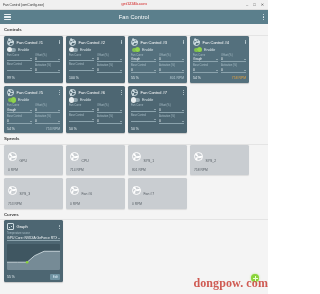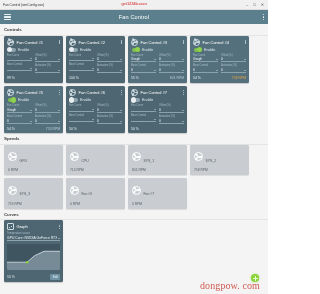--- a/index.html
+++ b/index.html
@@ -162,24 +162,25 @@
   }
   .g-foot { display: flex; align-items: center; justify-content: space-between; padding-top: 1.5px; }
   .g-pct { font-size: 3.4px; color: #e6eef1; }
   .g-edit {
     font-size: 3px; color: #dff0fb; background: #6f93a2;
     border-radius: 1px; padding: .8px 2.2px; cursor: pointer;
   }
 
   
   .wm-bot {
-    position: absolute; right: 8px; bottom: 3px;
+    position: absolute; right: 0; bottom: 3px;
     font-family: "Liberation Serif", serif;
-    font-size: 10px; color: #cf5a52; letter-spacing: .1px;
+    font-size: 12px; color: #cf5a52; letter-spacing: .1px;
     white-space: nowrap;
+    font-weight: bold;
   }
   .wm-dot {
     position: absolute; right: 9px; bottom: 12px;
     width: 8px; height: 8px; border-radius: 50%;
     background: #8ad43a; box-shadow: 0 0 2px rgba(138,212,58,.7);
   }
   .wm-dot::before, .wm-dot::after {
     content: ""; position: absolute; background: #e9ffd4;
   }
   .wm-dot::before { left: 3.5px; top: 1.5px; width: 1px; height: 5px; }

